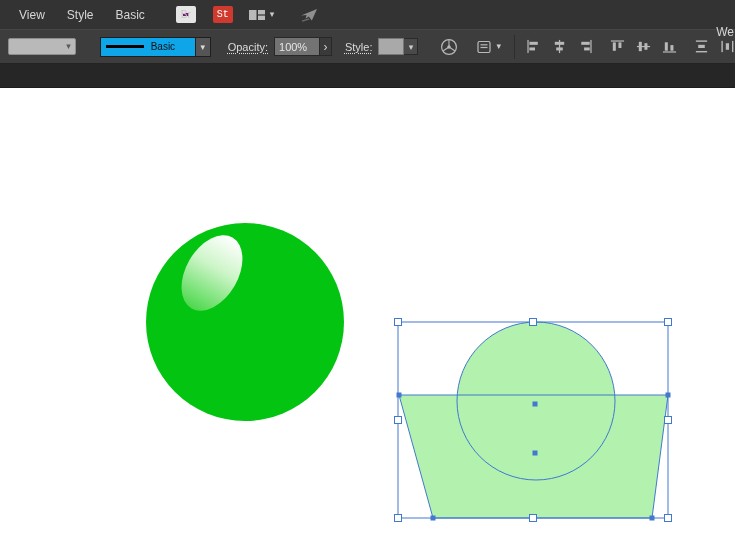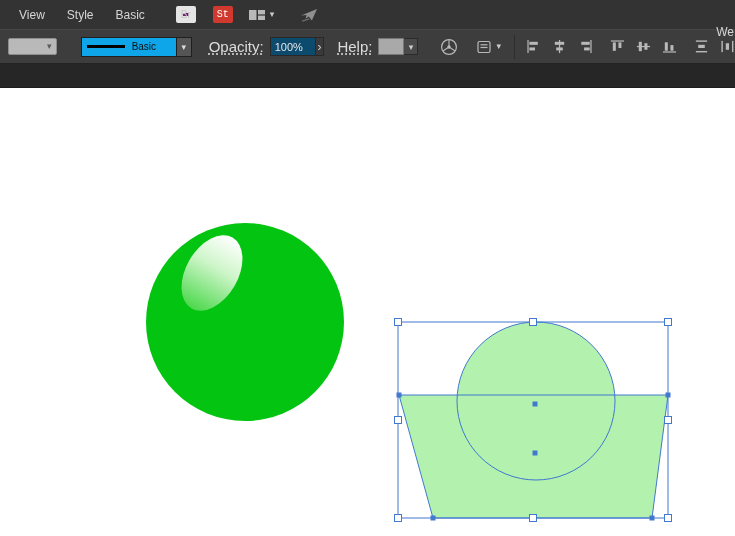--- a/index.html
+++ b/index.html
@@ -27,24 +27,24 @@
   .swatch-drop{width:92px;height:17px;background:#b9b9b9;border:1px solid #8d8d8d;
                border-radius:2px;display:flex;align-items:center;justify-content:flex-end;}
   .swatch-drop .chev{color:#5a5a5a;padding-right:4px;}
   .brush-group{display:flex;margin-left:24px;height:20px;}
   .brush-box{width:96px;background:#0ea5e9;border:1px solid #1f1f1f;display:flex;
              align-items:center;padding:0 5px;gap:7px;}
   .brush-line{width:38px;height:3px;background:#000;}
   .brush-name{font-size:10px;color:#111;}
   .brush-chev{width:15px;background:#555;color:#ddd;display:flex;align-items:center;
               justify-content:center;font-size:9px;border:1px solid #1f1f1f;border-left:none;}
-  .cb-label{font-size:15px;color:#dcdcdc;text-decoration:underline dotted;
+  .cb-label{font-size:11px;color:#dcdcdc;text-decoration:underline dotted;
             text-underline-offset:2px;cursor:default;}
   .lab-op{margin-left:17px;}
-  .num-input{width:46px;height:19px;background:#0c4a6e;border:1px solid #282828;
+  .num-input{width:46px;height:19px;background:#737373;border:1px solid #282828;
              color:#e6e6e6;font-size:11px;padding:0 4px;margin-left:6px;
              font-family:"Liberation Sans",sans-serif;}
   .panel-arrow{width:16px;height:19px;background:#3a3a3a;border:1px solid #282828;
                border-left:none;color:#cfcfcf;font-size:12px;display:flex;
                align-items:center;justify-content:center;cursor:default;}
   .lab-style{margin-left:13px;}
   .style-group{display:flex;margin-left:6px;height:17px;}
   .style-swatch{width:26px;background:#a9a9a9;border:1px solid #777;}
   .style-chev{width:14px;background:#4a4a4a;border:1px solid #2a2a2a;border-left:none;
               color:#ccc;font-size:9px;display:flex;align-items:center;justify-content:center;}
@@ -115,21 +115,21 @@
       <span class="brush-line"></span>
       <span class="brush-name">Basic</span>
     </span>
     <span class="brush-chev">▾</span>
   </span>
 
   <span class="cb-label lab-op">Opacity:</span>
   <input class="num-input" readonly="" value="100%" style="">
   <span class="panel-arrow">›</span>
 
-  <span class="cb-label lab-style">Help:</span>
+  <span class="cb-label lab-style">Style:</span>
   <span class="style-group">
     <span class="style-swatch"></span>
     <span class="style-chev">▾</span>
   </span>
 
   <span class="icon-btn recolor">
     <svg viewBox="0 0 18 18" style="width:18px;height:18px;">
       <circle class="ic-s" cx="9" cy="9" r="7.4" stroke-width="1.2"></circle>
       <path class="ic-s" d="M9 1.6 L9 9 L15 13 M9 9 L3 13" stroke-width="1.1"></path>
       <circle class="ic" cx="9" cy="9" r="1.7"></circle>

